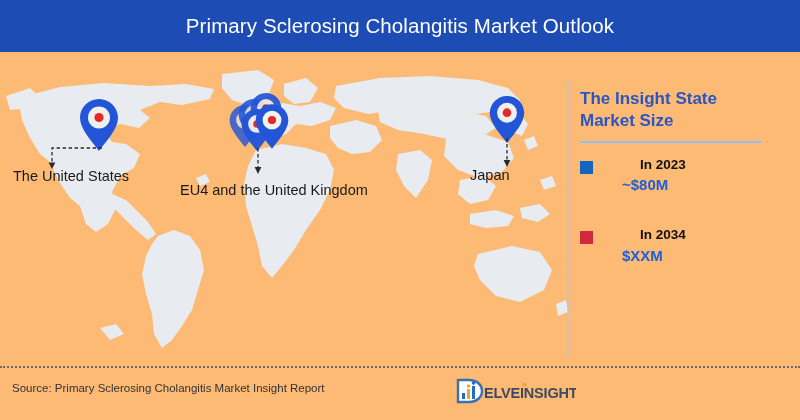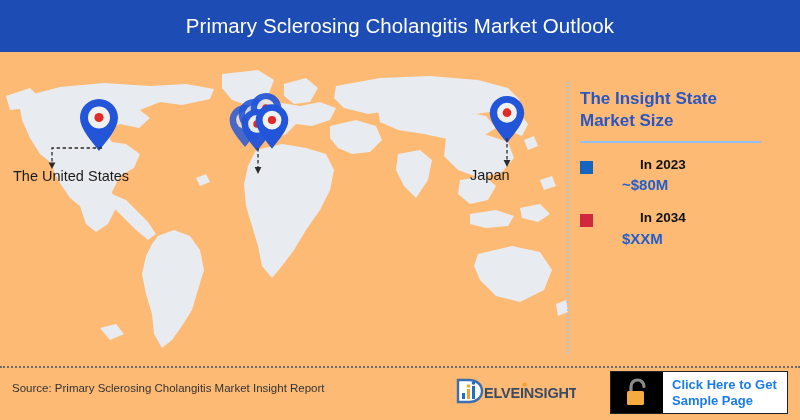--- a/index.html
+++ b/index.html
@@ -312,20 +312,22 @@
       </div>
     </div>
 
     <div class="leader" style="left:251px; top:96px;">
       <svg width="14" height="28" viewBox="0 0 14 28" xmlns="http://www.w3.org/2000/svg">
         <path d="M7 0 L7 20" fill="none" stroke="#2b2b2b" stroke-width="1.3" stroke-dasharray="3.4 2.6"></path>
         <path d="M7 26 L3.6 19 L10.4 19 Z" fill="#2b2b2b"></path>
       </svg>
     </div>
 
+    <div class="map-label center" style="left:180px; top:128px; width:150px;">EU4 and
+the United Kingdom</div>
 
     <div class="pin" style="left:488px; top:43px; width:38px; height:49px;">
       <svg viewBox="0 0 42 54" xmlns="http://www.w3.org/2000/svg">
         <path d="M21 1 C10.5 1 2 9.4 2 19.8 C2 31 13.5 43 21 53 C28.5 43 40 31 40 19.8
                  C40 9.4 31.5 1 21 1 Z" fill="#2255d8"></path>
         <circle cx="21" cy="19.5" r="11" fill="#f0f0ef"></circle>
         <circle cx="21" cy="19.5" r="4.8" fill="#e02b2b"></circle>
       </svg>
     </div>
 
@@ -347,21 +349,21 @@
     <div id="panel-rule"></div>
 
     <div class="legend-row">
       <div class="legend-swatch" style="background:#1565c0;"></div>
       <div class="legend-texts">
         <div class="legend-year">In 2023</div>
         <div class="legend-value">~$80M</div>
       </div>
     </div>
 
-    <div class="legend-row" style="margin-top:17px;">
+    <div class="legend-row" style="margin-top:34px;">
       <div class="legend-swatch" style="background:#d0283c;"></div>
       <div class="legend-texts">
         <div class="legend-year">In 2034</div>
         <div class="legend-value">$XXM</div>
       </div>
     </div>
   </div>
 
   <div id="h-divider"></div>
 
@@ -377,24 +379,14 @@
       <rect x="16" y="9" width="3" height="13" fill="#1f6fc4"></rect>
       <circle cx="12.5" cy="9" r="1.8" fill="#f3a32a"></circle>
       <circle cx="17.5" cy="6" r="1.8" fill="#1f6fc4"></circle>
 
       <text x="28" y="21" font-family="'Liberation Sans', sans-serif" font-size="14.5" font-weight="bold" fill="#3b4b63" letter-spacing="-0.2">ELVEINSIGHT</text>
 
       <circle cx="68.5" cy="7.5" r="2.1" fill="#f3a32a"></circle>
     </svg>
   </div>
 
-  <div id="sample-button">
-    <div id="sample-button-lock">
-      <svg width="26" height="30" viewBox="0 0 26 30" xmlns="http://www.w3.org/2000/svg">
-        <path d="M7 13 V8.5 C7 4.9 9.9 2 13.5 2 C17.1 2 20 4.9 20 8.5" fill="none" stroke="#8c8c8c" stroke-width="3.2" stroke-linecap="round"></path>
-        <rect x="3" y="13" width="17" height="14" rx="1.6" fill="#f5aa42"></rect>
-      </svg>
-    </div>
-    <div id="sample-button-label">Click Here to Get
-Sample Page</div>
-  </div>
 
 </div>
 
 </body></html>

